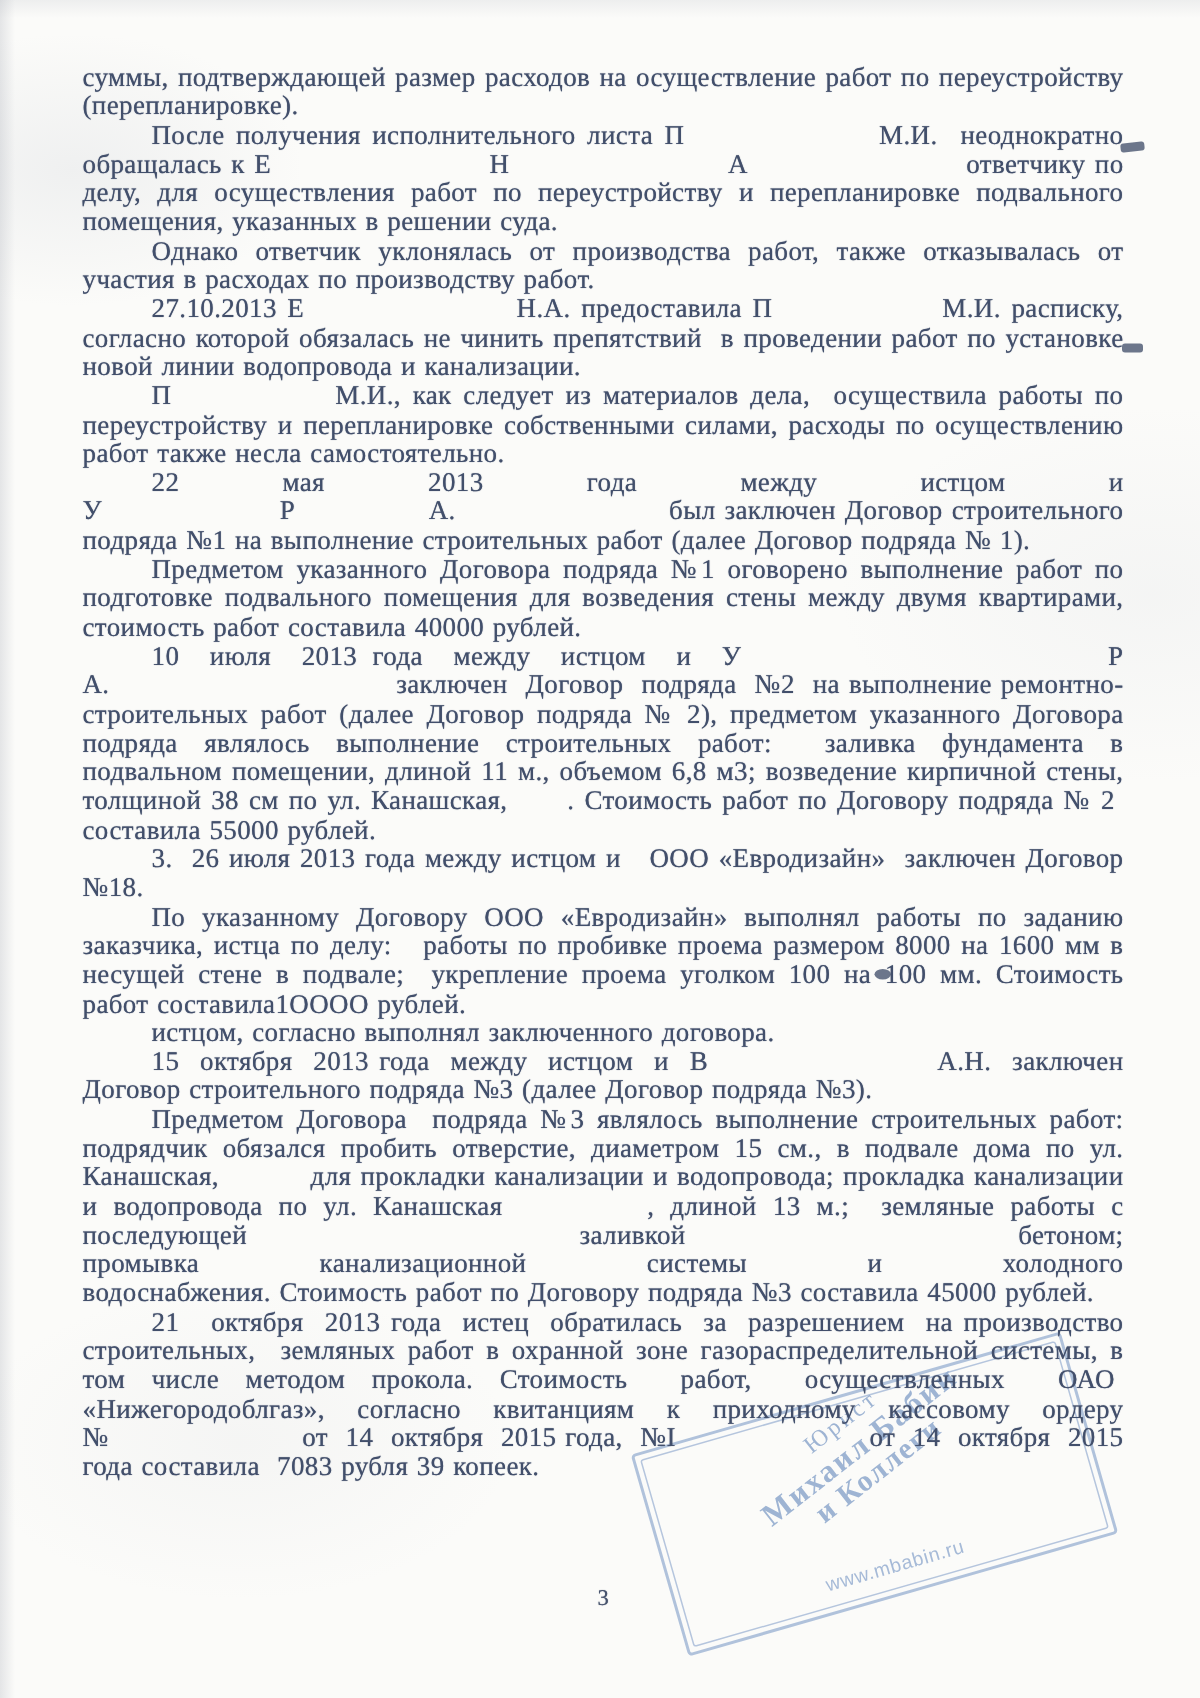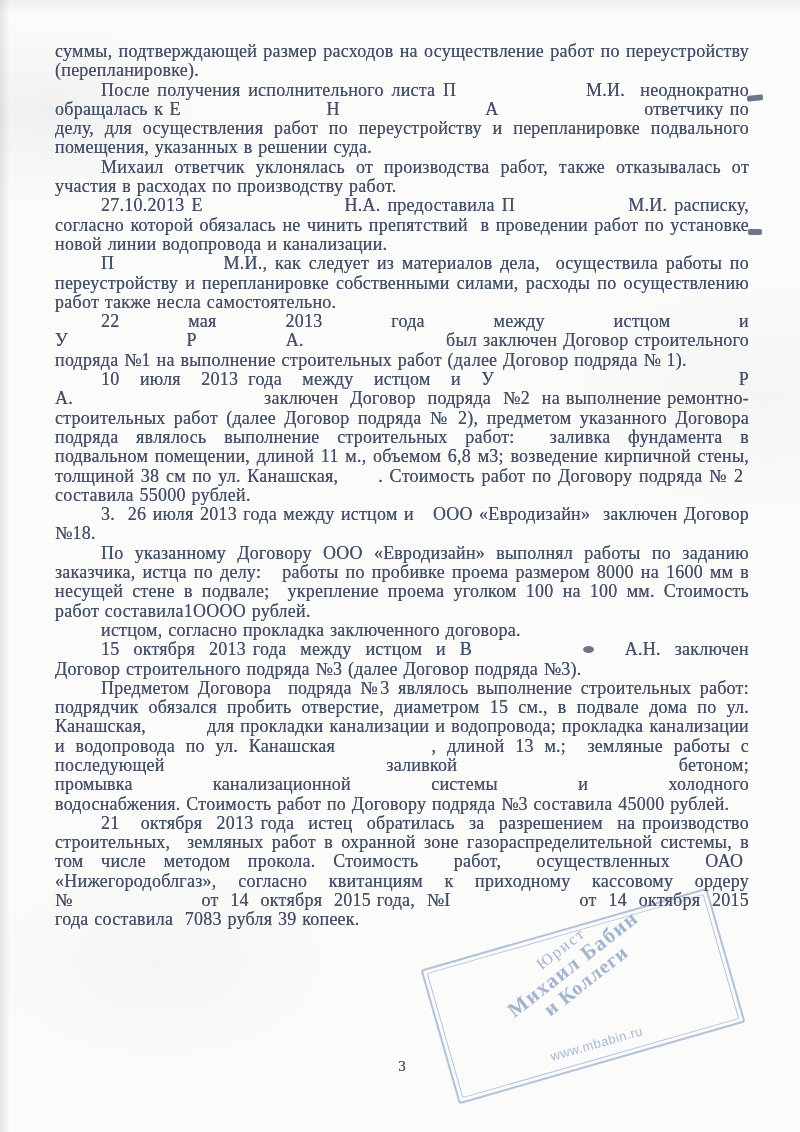--- a/index.html
+++ b/index.html
@@ -98,28 +98,29 @@
       <div class="stamp-line2">Михаил Бабин</div>
       <div class="stamp-line3">и Коллеги</div>
     </div>
     <div class="stamp-url">www.mbabin.ru</div>
   </div>
 </div>
 
 <div class="doc-text">
   <p>суммы, подтверждающей размер расходов на осуществление работ по переустройству (перепланировке).</p>
   <p class="indent">После получения исполнительного листа П&nbsp;&nbsp;&nbsp;&nbsp;&nbsp;&nbsp;&nbsp;&nbsp;&nbsp;&nbsp;&nbsp;&nbsp;&nbsp;&nbsp;&nbsp;&nbsp;&nbsp;М.И.&nbsp; неоднократно обращалась к Е&nbsp;&nbsp;&nbsp;&nbsp;&nbsp;&nbsp;&nbsp;&nbsp;&nbsp;&nbsp;&nbsp;&nbsp;&nbsp;&nbsp;&nbsp;&nbsp;&nbsp;&nbsp;&nbsp;&nbsp;&nbsp;&nbsp;&nbsp;Н&nbsp;&nbsp;&nbsp;&nbsp;&nbsp;&nbsp;&nbsp;&nbsp;&nbsp;&nbsp;&nbsp;&nbsp;&nbsp;&nbsp;&nbsp;&nbsp;&nbsp;&nbsp;&nbsp;&nbsp;&nbsp;&nbsp;&nbsp;А&nbsp;&nbsp;&nbsp;&nbsp;&nbsp;&nbsp;&nbsp;&nbsp;&nbsp;&nbsp;&nbsp;&nbsp;&nbsp;&nbsp;&nbsp;&nbsp;&nbsp;&nbsp;&nbsp;&nbsp;&nbsp;&nbsp;&nbsp;ответчику по делу, для осуществления работ по переустройству и перепланировке подвального помещения, указанных в решении суда.</p>
-  <p class="indent">Михаил ответчик уклонялась от производства работ, также отказывалась от участия в расходах по производству работ.</p>
+  <p class="indent">Однако ответчик уклонялась от производства работ, также отказывалась от участия в расходах по производству работ.</p>
   <p class="indent">27.10.2013 Е&nbsp;&nbsp;&nbsp;&nbsp;&nbsp;&nbsp;&nbsp;&nbsp;&nbsp;&nbsp;&nbsp;&nbsp;&nbsp;&nbsp;&nbsp;&nbsp;&nbsp;&nbsp;&nbsp;&nbsp;Н.А. предоставила П&nbsp;&nbsp;&nbsp;&nbsp;&nbsp;&nbsp;&nbsp;&nbsp;&nbsp;&nbsp;&nbsp;&nbsp;&nbsp;&nbsp;&nbsp;&nbsp;М.И. расписку, согласно которой обязалась не чинить препятствий &nbsp;в проведении работ по установке новой линии водопровода и канализации.</p>
   <p class="indent">П&nbsp;&nbsp;&nbsp;&nbsp;&nbsp;&nbsp;&nbsp;&nbsp;&nbsp;&nbsp;&nbsp;&nbsp;&nbsp;&nbsp;М.И., как следует из материалов дела,&nbsp; осуществила работы по переустройству и перепланировке собственными силами, расходы по осуществлению работ также несла самостоятельно.</p>
   <p class="indent">22 мая 2013 года между истцом и У&nbsp;&nbsp;&nbsp;&nbsp;&nbsp;&nbsp;&nbsp;&nbsp;&nbsp;&nbsp;&nbsp;&nbsp;&nbsp;&nbsp;&nbsp;&nbsp;&nbsp;&nbsp;&nbsp;&nbsp;Р&nbsp;&nbsp;&nbsp;&nbsp;&nbsp;&nbsp;&nbsp;&nbsp;&nbsp;&nbsp;&nbsp;&nbsp;&nbsp;&nbsp;&nbsp;А.&nbsp;&nbsp;&nbsp;&nbsp;&nbsp;&nbsp;&nbsp;&nbsp;&nbsp;&nbsp;&nbsp;&nbsp;&nbsp;&nbsp;&nbsp;&nbsp;&nbsp;&nbsp;&nbsp;&nbsp;&nbsp;&nbsp;&nbsp;&nbsp;был заключен Договор строительного подряда №1 на выполнение строительных работ (далее Договор подряда № 1).</p>
+  <p class="indent">Предметом указанного Договора подряда №1 оговорено выполнение работ по подготовке подвального помещения для возведения стены между двумя квартирами, стоимость работ составила 40000 рублей.</p>
   <p class="indent">10&nbsp;&nbsp;июля&nbsp;&nbsp;2013 года&nbsp;&nbsp;между&nbsp;&nbsp;истцом&nbsp;&nbsp;и&nbsp;&nbsp;У&nbsp;&nbsp;&nbsp;&nbsp;&nbsp;&nbsp;&nbsp;&nbsp;&nbsp;&nbsp;&nbsp;&nbsp;&nbsp;&nbsp;&nbsp;&nbsp;&nbsp;&nbsp;&nbsp;&nbsp;&nbsp;&nbsp;&nbsp;&nbsp;Р А.&nbsp;&nbsp;&nbsp;&nbsp;&nbsp;&nbsp;&nbsp;&nbsp;&nbsp;&nbsp;&nbsp;&nbsp;&nbsp;&nbsp;&nbsp;&nbsp;&nbsp;&nbsp;&nbsp;&nbsp;&nbsp;&nbsp;&nbsp;&nbsp;&nbsp;&nbsp;&nbsp;&nbsp;&nbsp;&nbsp;&nbsp;&nbsp;заключен&nbsp;&nbsp;Договор&nbsp;&nbsp;подряда&nbsp;&nbsp;№2&nbsp;&nbsp;на выполнение ремонтно-строительных работ (далее Договор подряда № 2), предметом указанного Договора подряда являлось выполнение строительных работ:&nbsp; заливка фундамента в подвальном помещении, длиной 11 м., объемом 6,8 м3; возведение кирпичной стены, толщиной 38 см по ул. Канашская,&nbsp;&nbsp;&nbsp;&nbsp;&nbsp;&nbsp;. Стоимость работ по Договору подряда № 2&nbsp; составила 55000 рублей.</p>
   <p class="indent">3.&nbsp;&nbsp;26 июля 2013 года между истцом и&nbsp;&nbsp;&nbsp;ООО «Евродизайн»&nbsp; заключен Договор №18.</p>
   <p class="indent">По указанному Договору ООО «Евродизайн» выполнял работы по заданию заказчика, истца по делу:&nbsp;&nbsp; работы по пробивке проема размером 8000 на 1600 мм в несущей стене в подвале;&nbsp; укрепление проема уголком 100 на 100 мм. Стоимость работ составила1ОООО рублей.</p>
-  <p class="indent">истцом, согласно прокладка заключенного договора.</p>
+  <p class="indent">истцом, согласно выполнял заключенного договора.</p>
   <p class="indent">15&nbsp; октября&nbsp; 2013 года&nbsp; между&nbsp; истцом&nbsp; и&nbsp; В&nbsp;&nbsp;&nbsp;&nbsp;&nbsp;&nbsp;&nbsp;&nbsp;&nbsp;&nbsp;&nbsp;&nbsp;&nbsp;&nbsp;&nbsp;&nbsp;&nbsp;&nbsp;&nbsp;&nbsp;&nbsp;&nbsp;А.Н.&nbsp; заключен Договор строительного подряда №3 (далее Договор подряда №3).</p>
   <p class="indent">Предметом Договора&nbsp; подряда №3 являлось выполнение строительных работ: подрядчик обязался пробить отверстие, диаметром 15 см., в подвале дома по ул. Канашская,&nbsp;&nbsp;&nbsp;&nbsp;&nbsp;&nbsp;&nbsp;&nbsp;&nbsp;&nbsp;для прокладки канализации и водопровода; прокладка канализации и водопровода по ул. Канашская&nbsp;&nbsp;&nbsp;&nbsp;&nbsp;&nbsp;&nbsp;&nbsp;&nbsp;, длиной 13 м.;&nbsp; земляные работы с последующей заливкой бетоном; промывка&nbsp;&nbsp;&nbsp;&nbsp;&nbsp;&nbsp;&nbsp;&nbsp;&nbsp;&nbsp;канализационной&nbsp;&nbsp;&nbsp;&nbsp;&nbsp;&nbsp;&nbsp;&nbsp;&nbsp;&nbsp;системы&nbsp;&nbsp;&nbsp;&nbsp;&nbsp;&nbsp;&nbsp;&nbsp;&nbsp;&nbsp;и&nbsp;&nbsp;&nbsp;&nbsp;&nbsp;&nbsp;&nbsp;&nbsp;&nbsp;&nbsp;холодного водоснабжения. Стоимость работ по Договору подряда №3 составила 45000 рублей.</p>
   <p class="indent">21&nbsp;&nbsp; октября&nbsp; 2013 года&nbsp; истец&nbsp; обратилась&nbsp; за&nbsp; разрешением&nbsp; на производство строительных,&nbsp; земляных работ в охранной зоне газораспределительной системы, в том числе методом прокола. Стоимость&nbsp; работ,&nbsp; осуществленных&nbsp; ОАО&nbsp; «Нижегородоблгаз», согласно квитанциям к приходному кассовому ордеру №&nbsp;&nbsp;&nbsp;&nbsp;&nbsp;&nbsp;&nbsp;&nbsp;&nbsp;&nbsp;&nbsp;&nbsp;&nbsp;&nbsp;&nbsp;&nbsp;&nbsp;&nbsp;&nbsp;&nbsp;&nbsp;&nbsp;от&nbsp; 14&nbsp; октября&nbsp; 2015 года,&nbsp; №I&nbsp;&nbsp;&nbsp;&nbsp;&nbsp;&nbsp;&nbsp;&nbsp;&nbsp;&nbsp;&nbsp;&nbsp;&nbsp;&nbsp;&nbsp;&nbsp;&nbsp;&nbsp;&nbsp;&nbsp;&nbsp;&nbsp;от&nbsp; 14&nbsp; октября&nbsp; 2015 года составила&nbsp; 7083 рубля 39 копеек.</p>
 </div>
 
 <div class="page-number">3</div>
 
 <div class="artifact artifact-1"></div>
 <div class="artifact artifact-2"></div>
 <div class="artifact artifact-3"></div>

